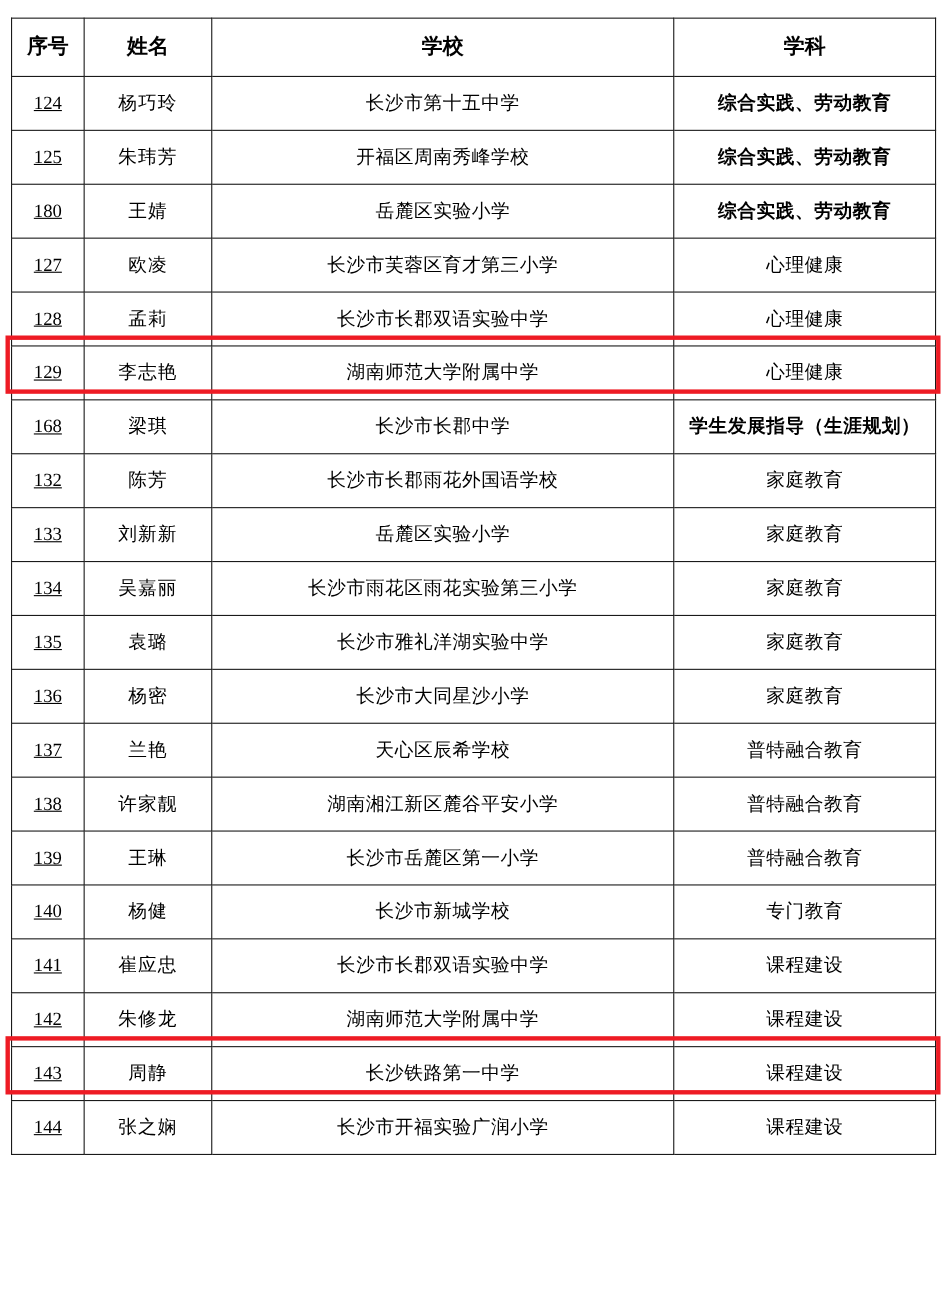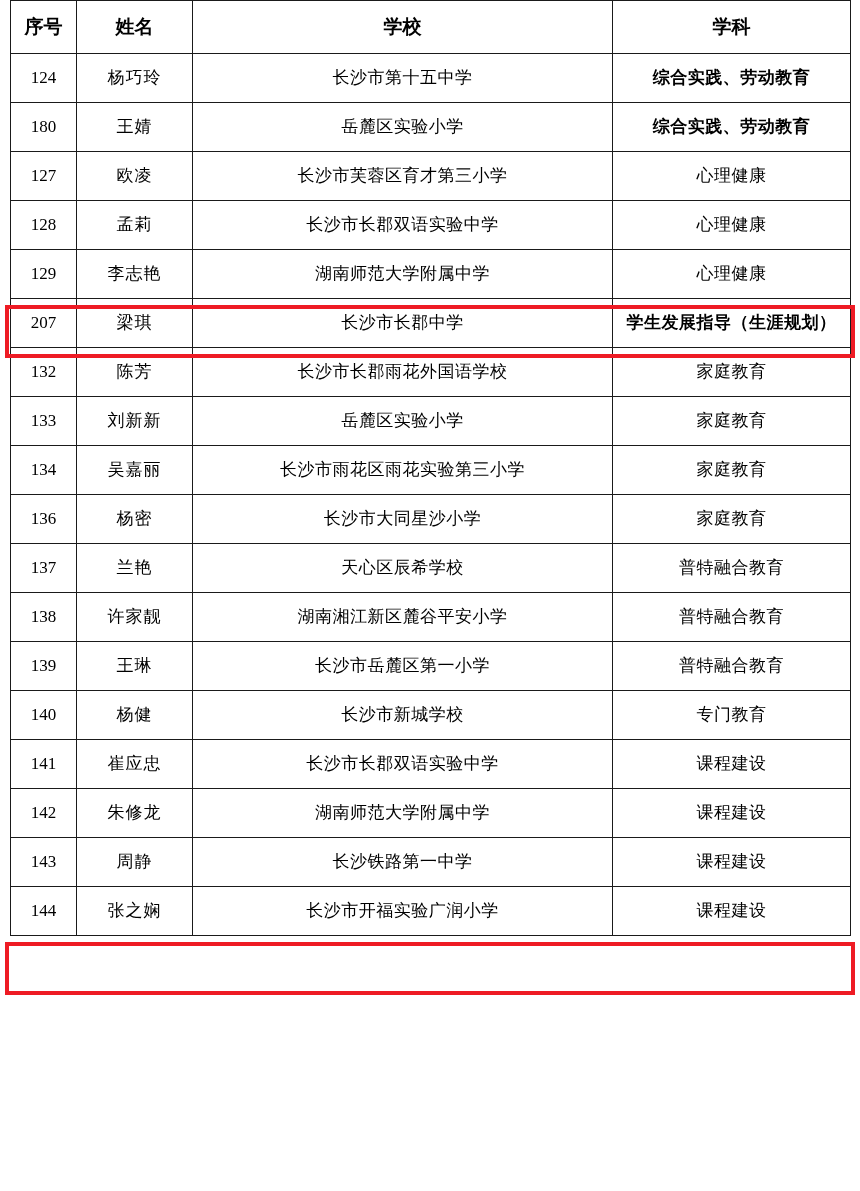--- a/index.html
+++ b/index.html
@@ -11,21 +11,21 @@
     width: 860px;
     height: 1191px;
     font-family: "Liberation Serif", "DejaVu Serif", serif;
     color: #000000;
   }
   .page {
     position: relative;
     width: 764px;
     height: 1191px;
     box-sizing: border-box;
-    padding: 0 10px 0 10px;
+    padding: 16px 10px 0 10px;
   }
   table.roster {
     width: 840px;
     border-collapse: collapse;
     table-layout: fixed;
   }
   table.roster th,
   table.roster td {
     border: 1px solid #1a1a1a;
     text-align: center;
@@ -40,21 +40,21 @@
     height: 40px;
   }
   table.roster td {
     height: 36px;
   }
   col.c-no    { width: 66px; }
   col.c-name  { width: 116px; }
   col.c-school{ width: 420px; }
   col.c-subj  { width: 238px; }
 
-  td.cell-no { font-size: 17px; }
+  td.cell-no { font-size: 17px; text-decoration: underline; }
   td.cell-name { letter-spacing: 1px; }
   td.cell-school { letter-spacing: 0.5px; }
   td.cell-subject { letter-spacing: 0.5px; }
 
   tr.highlight td {
     position: relative;
   }
   
   .hl-box {
     position: absolute;
@@ -90,20 +90,26 @@
       </tr>
     </thead>
     <tbody id="roster-body">
         <tr>
           <td class="cell-no">124</td>
           <td class="cell-name">杨巧玲</td>
           <td class="cell-school">长沙市第十五中学</td>
           <td class="cell-subject two-line">综合实践、劳动教育</td>
         </tr>
         <tr>
+          <td class="cell-no">125</td>
+          <td class="cell-name">朱玮芳</td>
+          <td class="cell-school">开福区周南秀峰学校</td>
+          <td class="cell-subject two-line">综合实践、劳动教育</td>
+        </tr>
+        <tr>
           <td class="cell-no">180</td>
           <td class="cell-name">王婧</td>
           <td class="cell-school">岳麓区实验小学</td>
           <td class="cell-subject two-line">综合实践、劳动教育</td>
         </tr>
         <tr>
           <td class="cell-no">127</td>
           <td class="cell-name">欧凌</td>
           <td class="cell-school">长沙市芙蓉区育才第三小学</td>
           <td class="cell-subject">心理健康</td>
@@ -114,41 +120,47 @@
           <td class="cell-school">长沙市长郡双语实验中学</td>
           <td class="cell-subject">心理健康</td>
         </tr>
         <tr class="highlight">
           <td class="cell-no">129</td>
           <td class="cell-name">李志艳</td>
           <td class="cell-school">湖南师范大学附属中学</td>
           <td class="cell-subject">心理健康</td>
         </tr>
         <tr>
-          <td class="cell-no">207</td>
+          <td class="cell-no">168</td>
           <td class="cell-name">梁琪</td>
           <td class="cell-school">长沙市长郡中学</td>
           <td class="cell-subject two-line">学生发展指导（生涯规划）</td>
         </tr>
         <tr>
           <td class="cell-no">132</td>
           <td class="cell-name">陈芳</td>
           <td class="cell-school">长沙市长郡雨花外国语学校</td>
           <td class="cell-subject">家庭教育</td>
         </tr>
         <tr>
           <td class="cell-no">133</td>
           <td class="cell-name">刘新新</td>
           <td class="cell-school">岳麓区实验小学</td>
           <td class="cell-subject">家庭教育</td>
         </tr>
         <tr>
           <td class="cell-no">134</td>
           <td class="cell-name">吴嘉丽</td>
           <td class="cell-school">长沙市雨花区雨花实验第三小学</td>
+          <td class="cell-subject">家庭教育</td>
+        </tr>
+        <tr>
+          <td class="cell-no">135</td>
+          <td class="cell-name">袁璐</td>
+          <td class="cell-school">长沙市雅礼洋湖实验中学</td>
           <td class="cell-subject">家庭教育</td>
         </tr>
         <tr>
           <td class="cell-no">136</td>
           <td class="cell-name">杨密</td>
           <td class="cell-school">长沙市大同星沙小学</td>
           <td class="cell-subject">家庭教育</td>
         </tr>
         <tr>
           <td class="cell-no">137</td>

